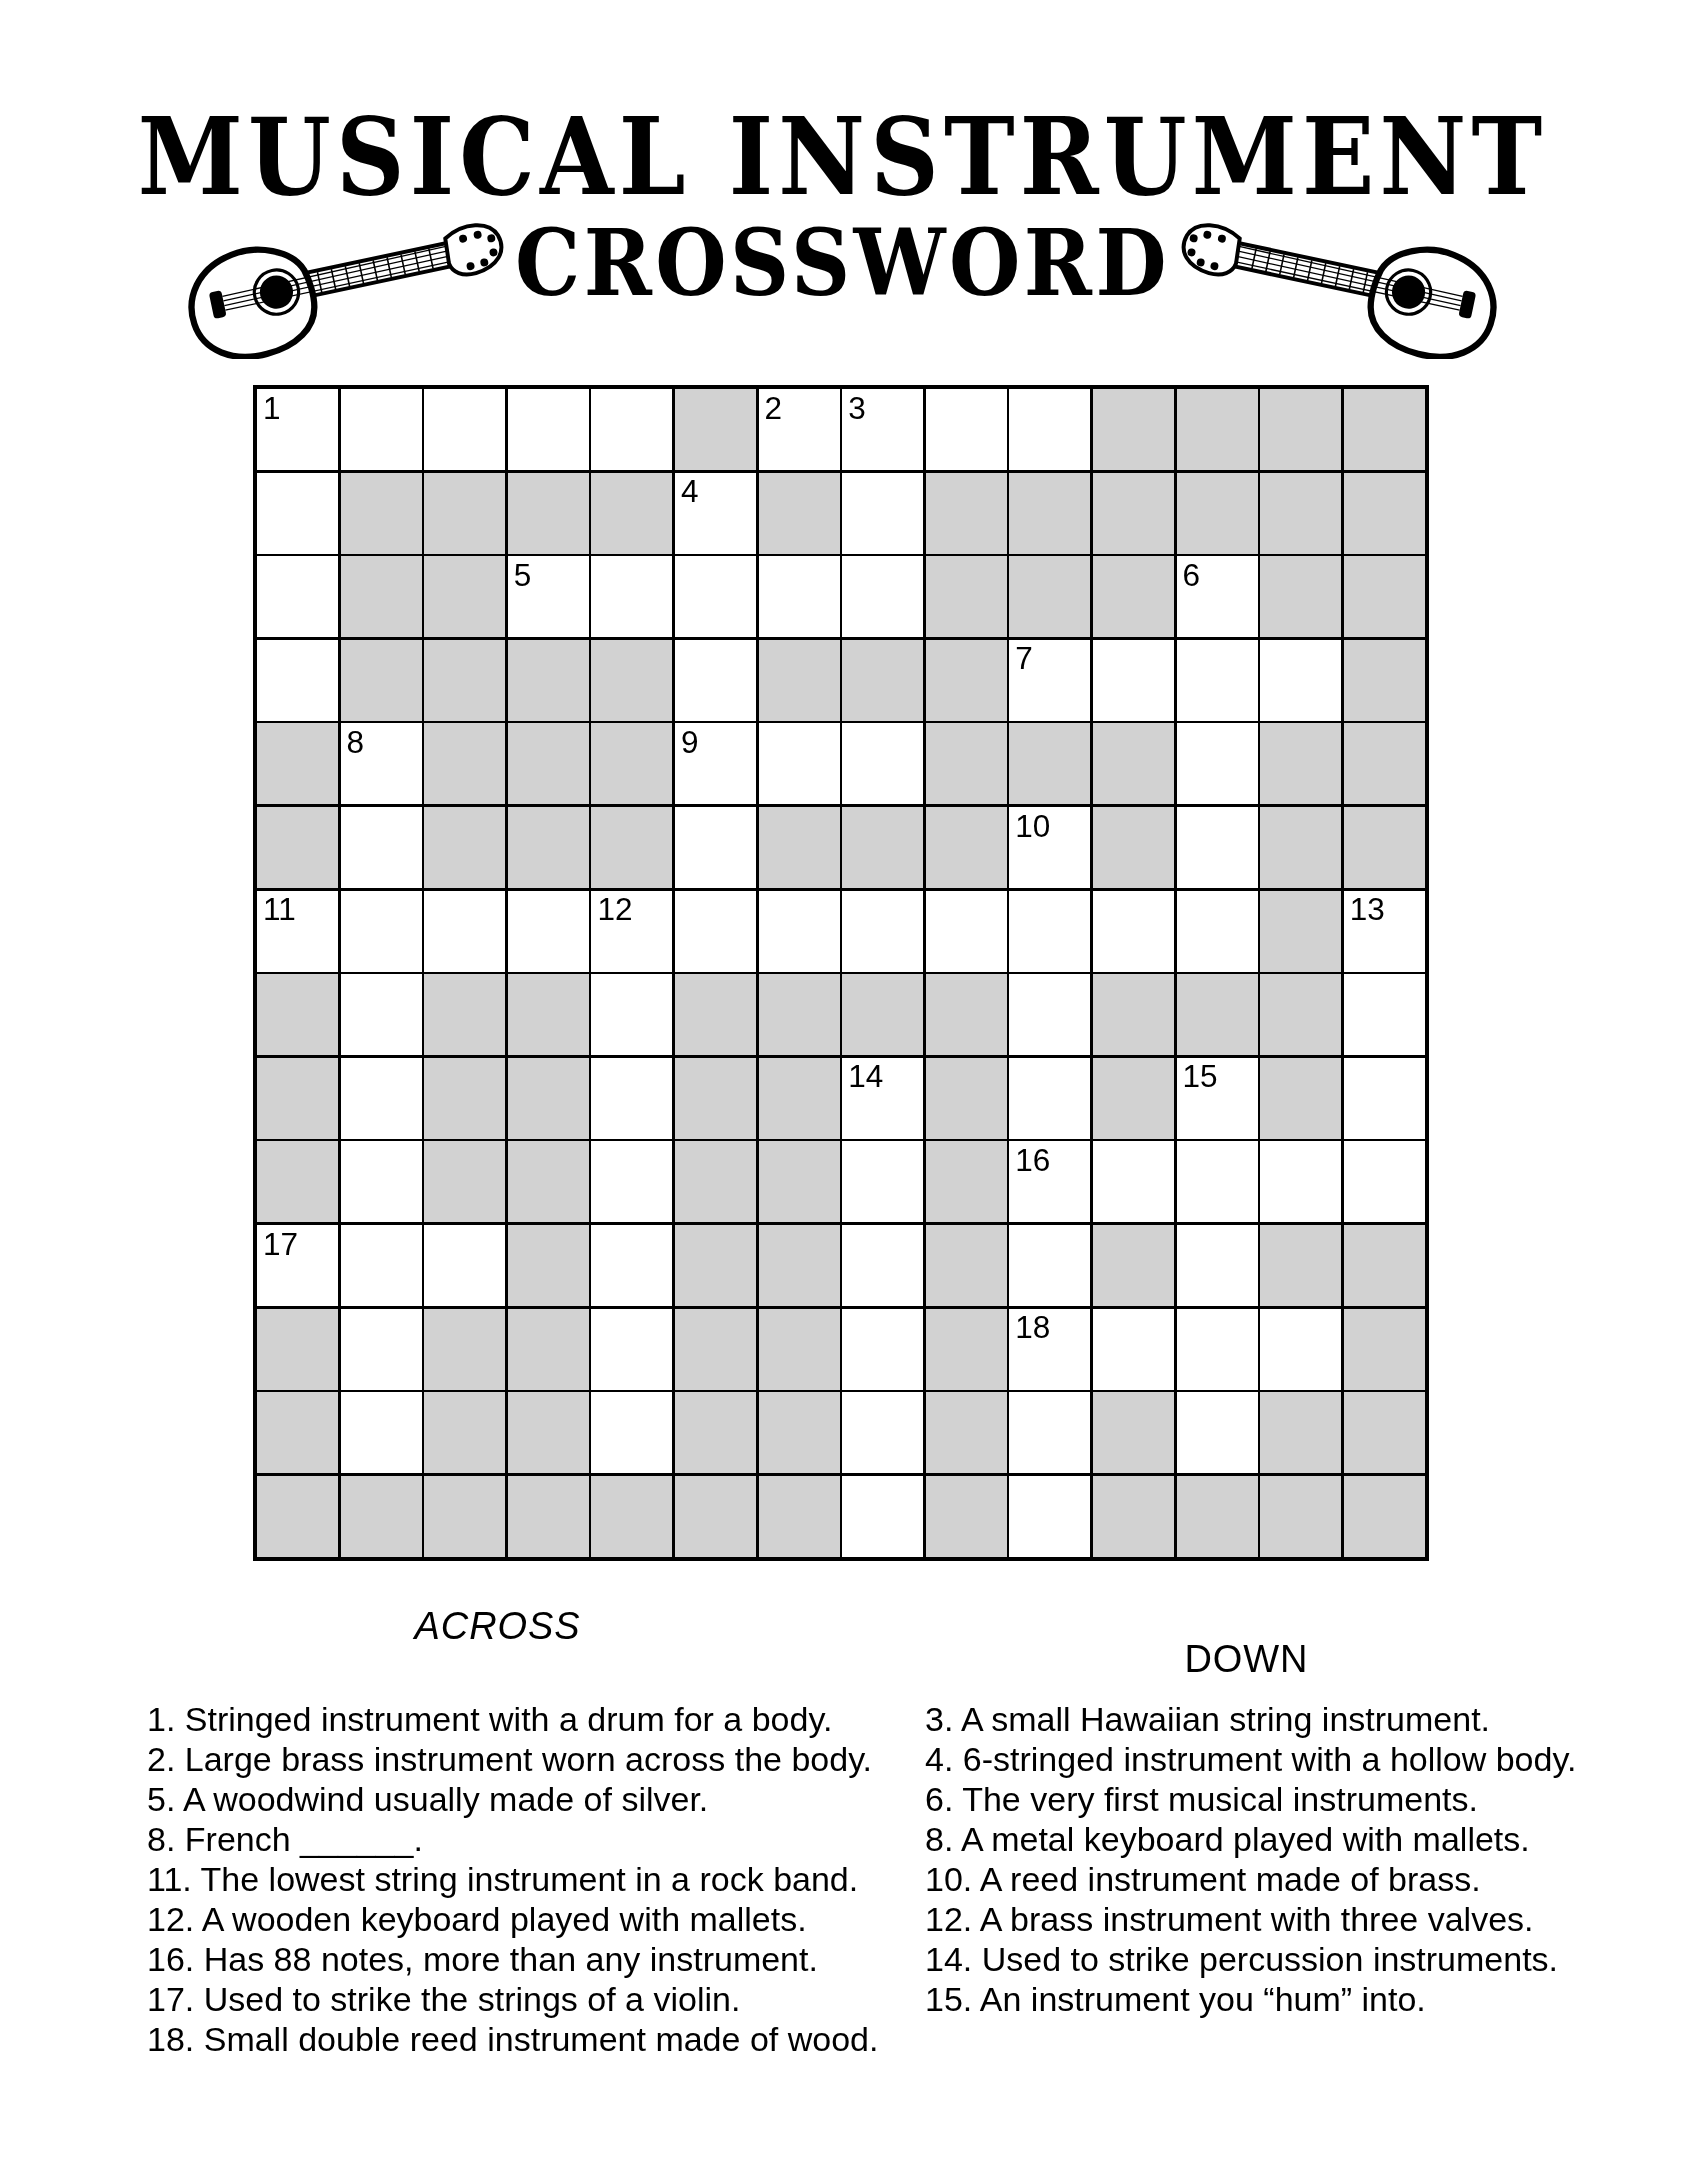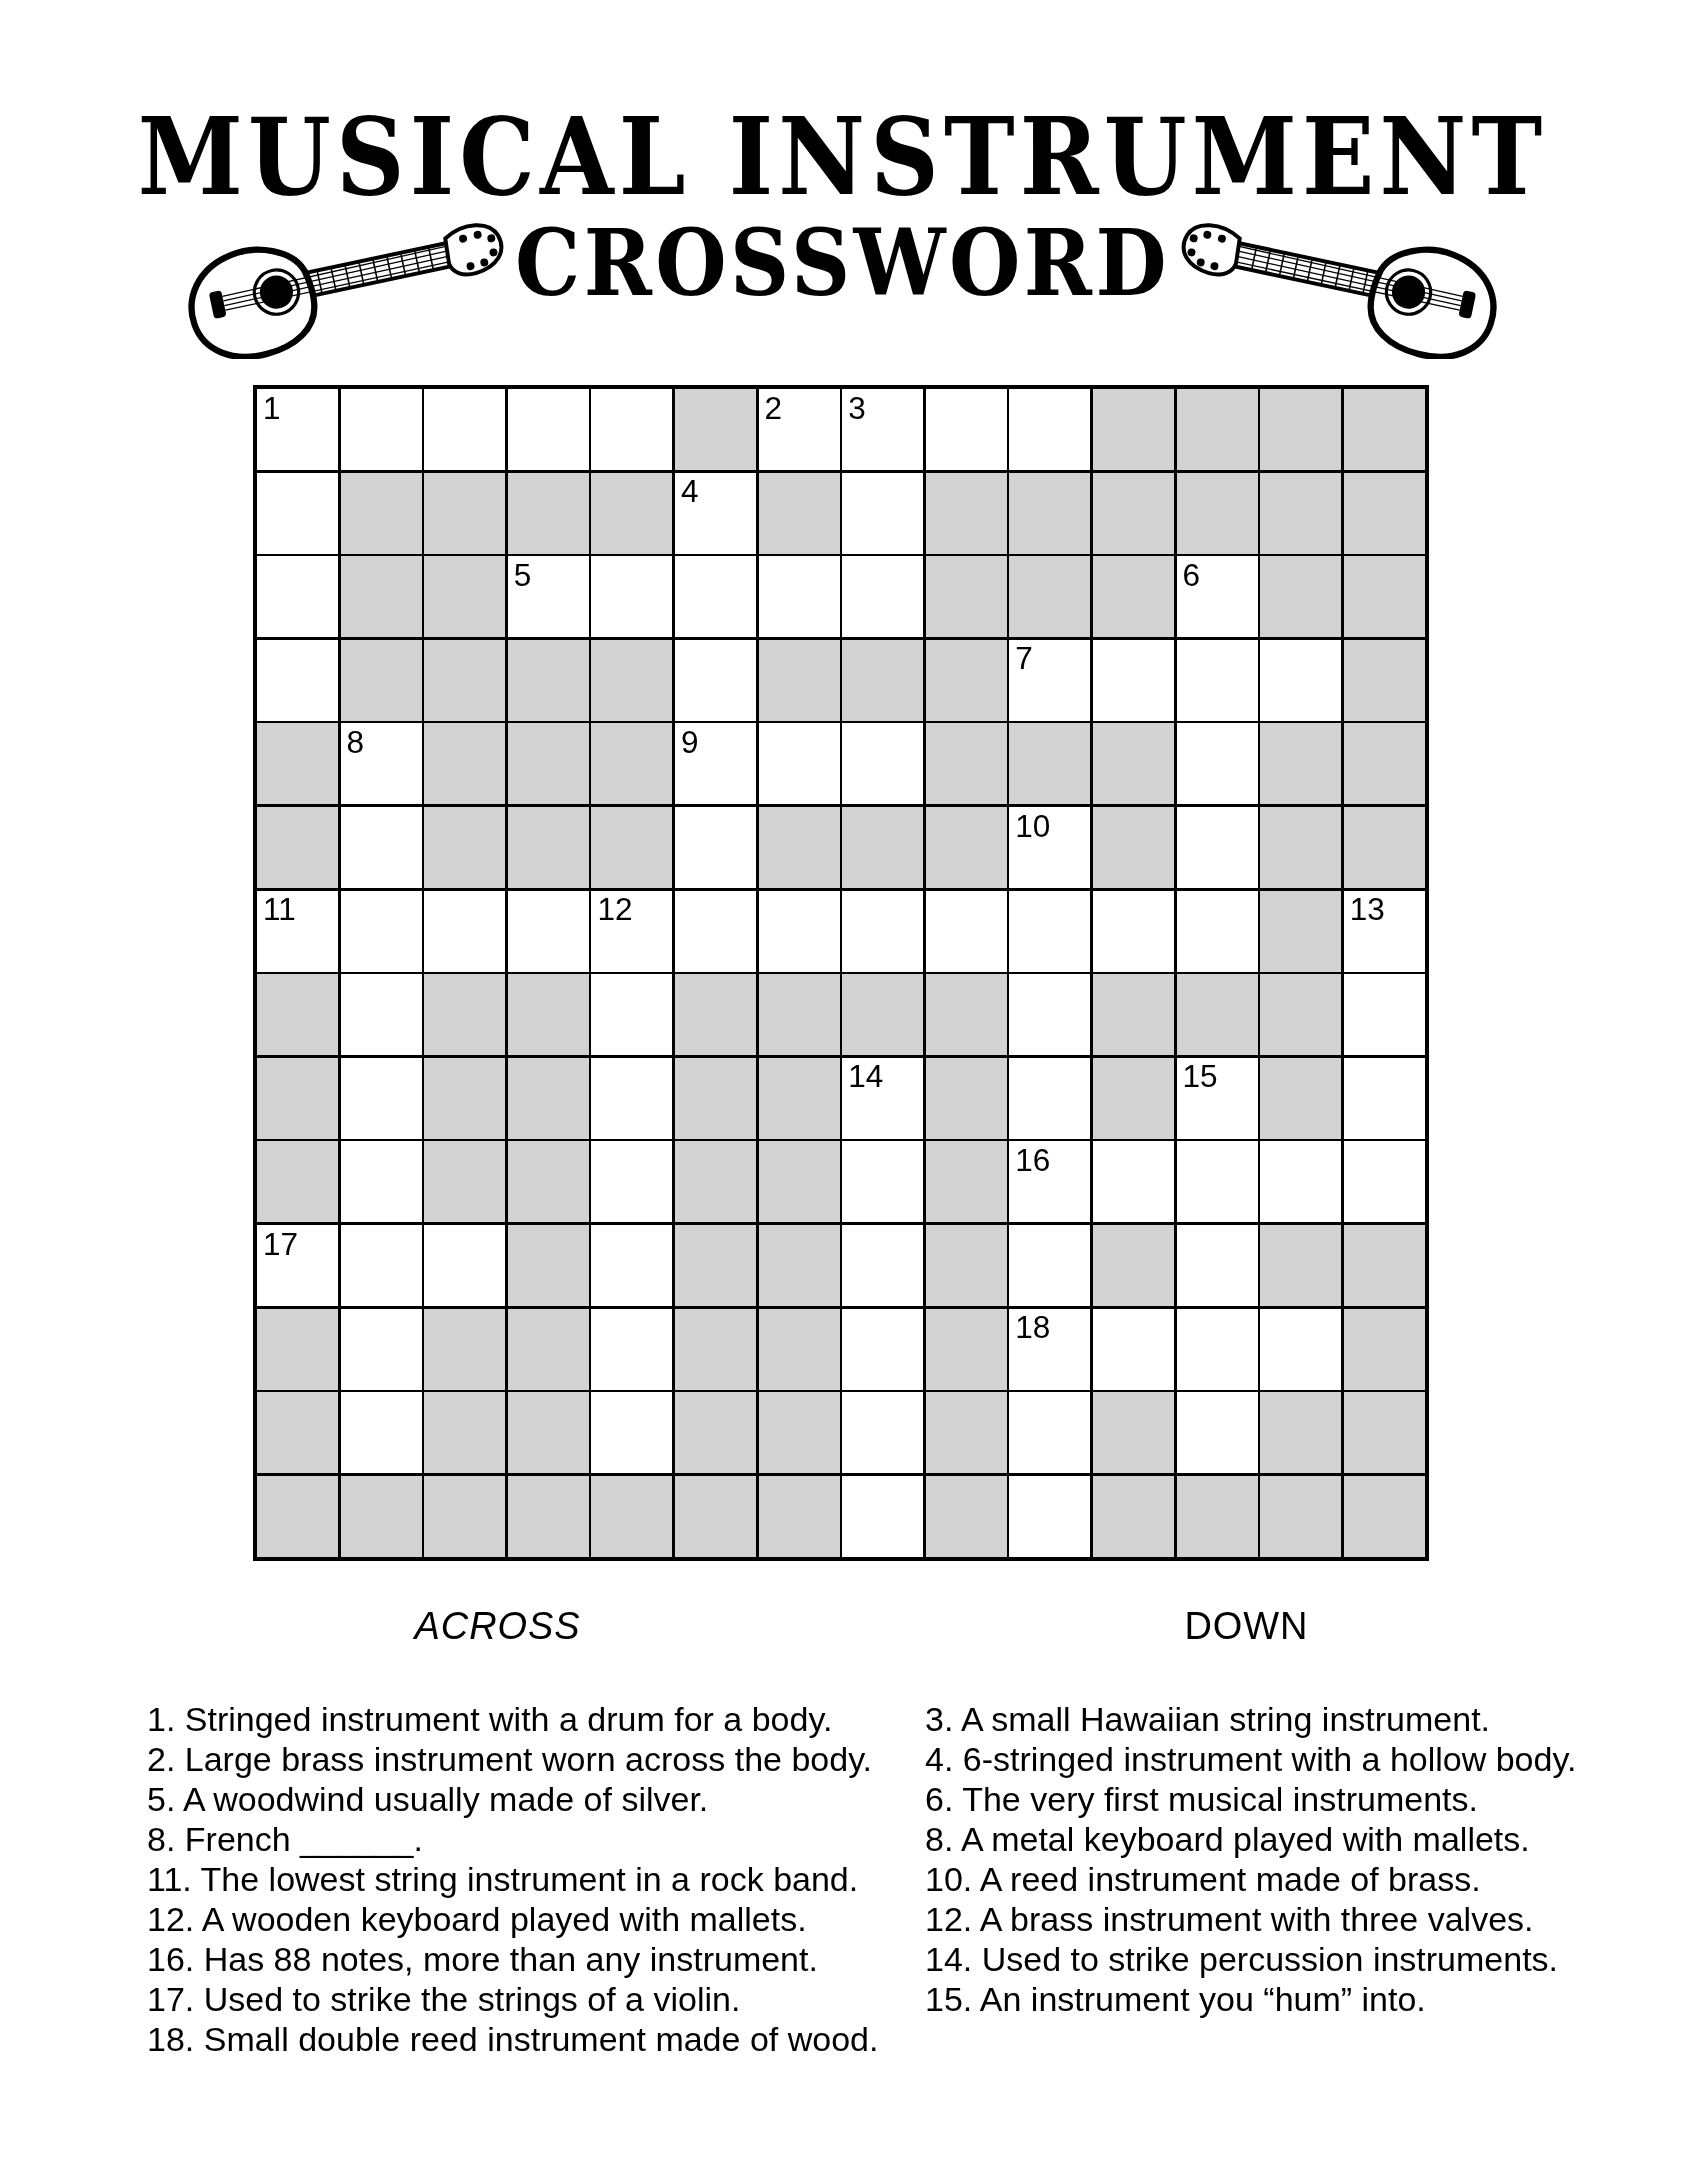--- a/index.html
+++ b/index.html
@@ -48,21 +48,21 @@
     color:#000;
   }
 
   
   .clues-heading {
     position:absolute; top:1605px;
     font-size:38px; letter-spacing:0.9px;
     text-align:center; white-space:nowrap;
   }
   .heading-across { left:344px; width:307px;font-style:italic; }
-  .heading-down  { left:1093px; width:307px; }
+  .heading-down  { left:1093px; width:307px;margin-top:33px; }
 
   ul.clue-list {
     position:absolute; top:1687px;
     margin:12px; padding:0; list-style:none;
     font-size:34px; line-height:40px;
     white-space:nowrap;
   }
   .clues-across { left:135px; }
   .clues-down   { left:913px; }
 </style>

